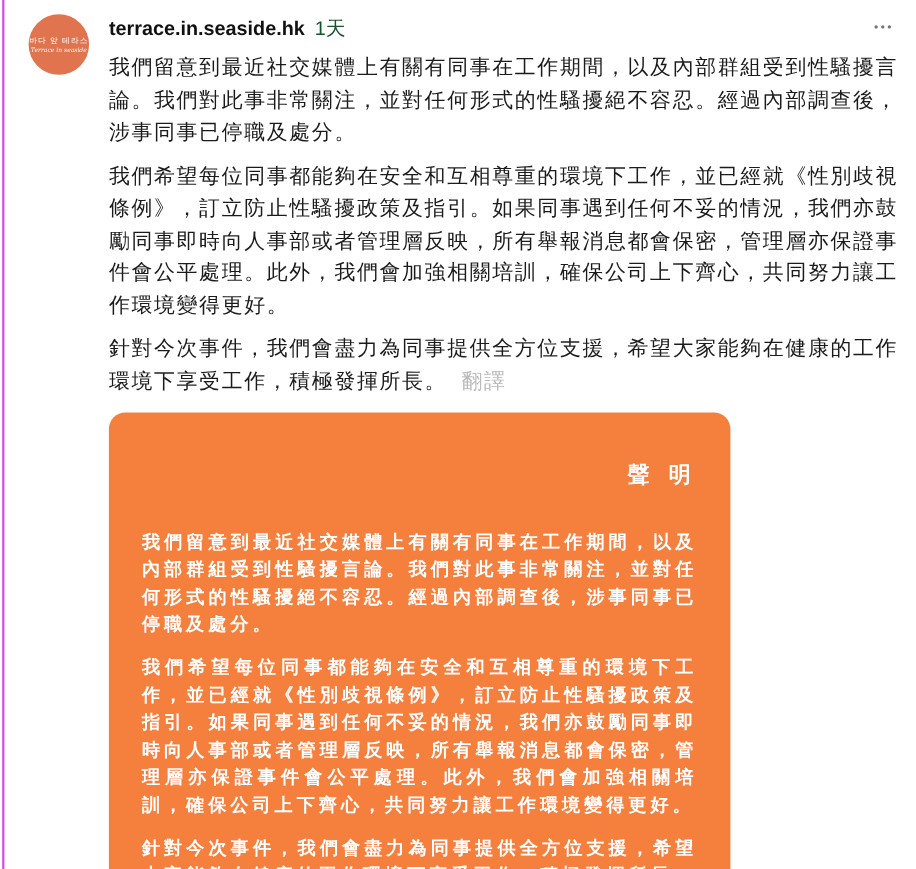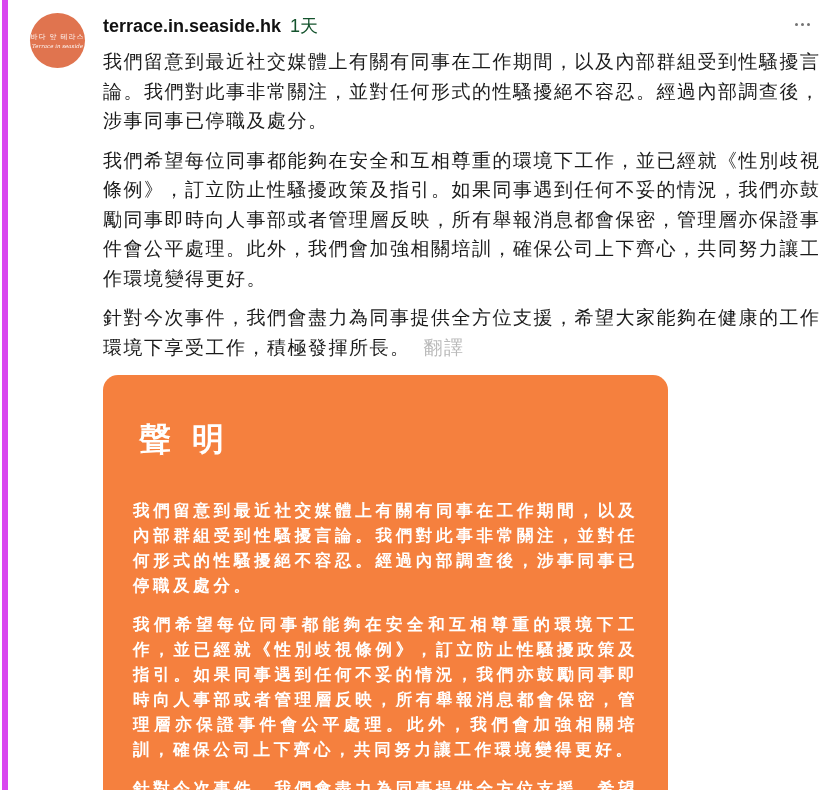--- a/index.html
+++ b/index.html
@@ -6,21 +6,21 @@
   html, body { background: #ffffff; }
   body {
     width: 833px; height: 790px; overflow: hidden;
     font-family: "Liberation Sans", sans-serif;
     color: #1b1b1b;
   }
   .page {
     position: relative;
     width: 831px; height: 790px;
     margin-left: 2px;
-    border-left: 6px solid #d946ef;
+    border-left: 2px solid #d946ef;
     background: #ffffff;
   }
   
   .avatar {
     position: absolute; left: 22px; top: 13px;
     width: 55px; height: 55px; border-radius: 50%;
     background: #e0744f;
     color: #ffffff;
     display: flex; flex-direction: column; align-items: center; justify-content: center;
     text-align: center; overflow: hidden;
@@ -52,22 +52,22 @@
   .statement {
     margin-top: 13px;
     width: 565px; height: 482px;
     background: #f5803e;
     border-radius: 15px;
     color: #ffffff;
     padding: 43px 30px 30px 30px;
     cursor: pointer;
   }
   .statement-title {
-    text-align: left;
-    font-size: 32px; font-weight: 700;
+    text-align: right;
+    font-size: 20px; font-weight: 700;
     letter-spacing: 6px; padding-left: 6px;
     margin-bottom: 36px;
     white-space: pre;
   }
   .statement p {
     font-size: 16.5px; font-weight: 700;
     line-height: 25px; letter-spacing: 3.6px;
     text-align: justify;
     margin-bottom: 14px;
   }

